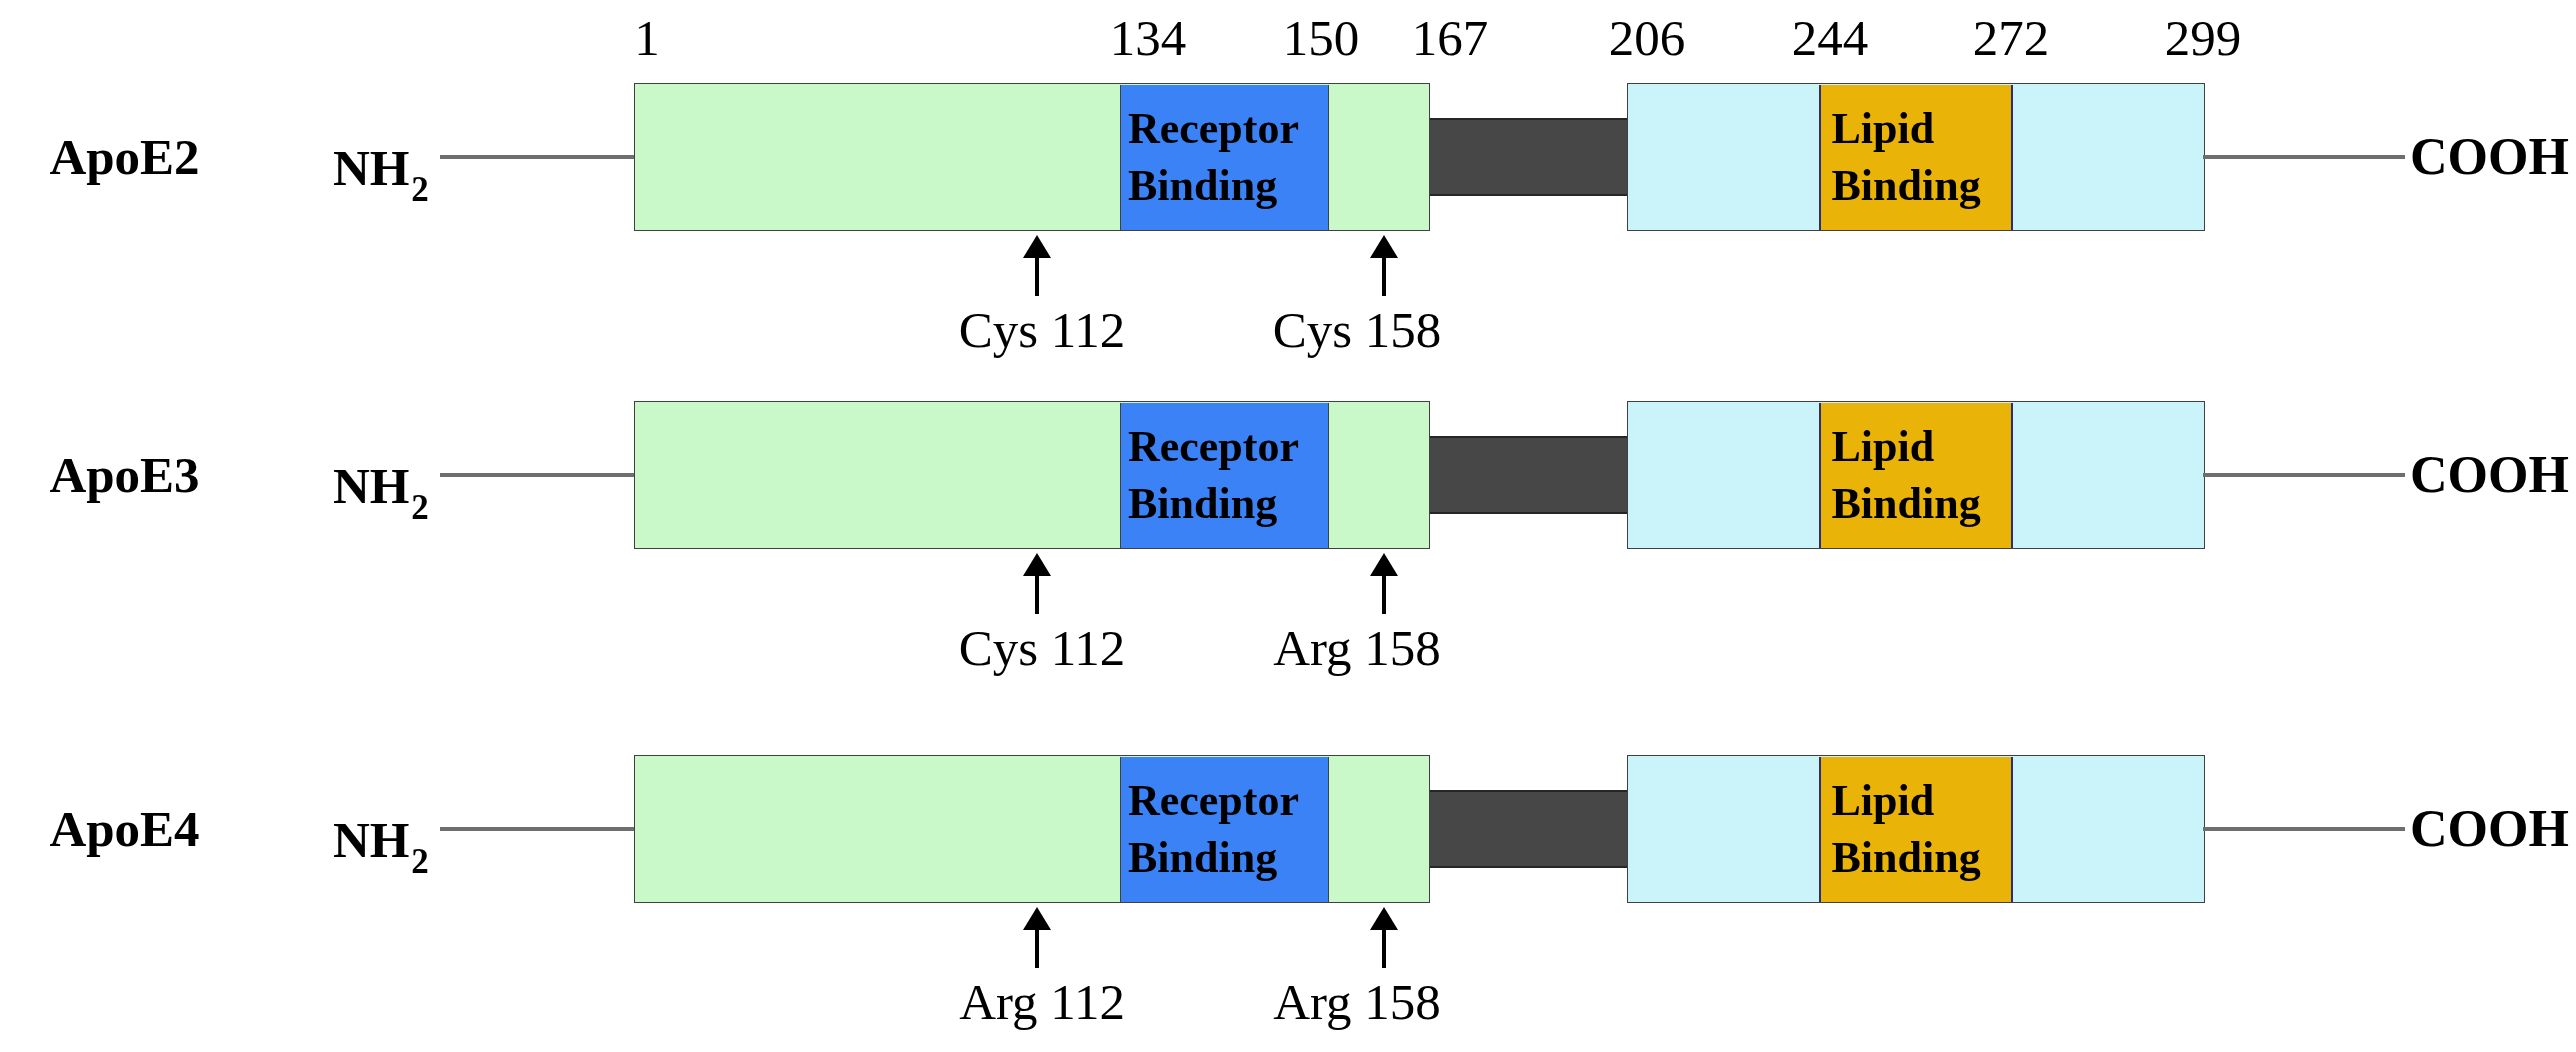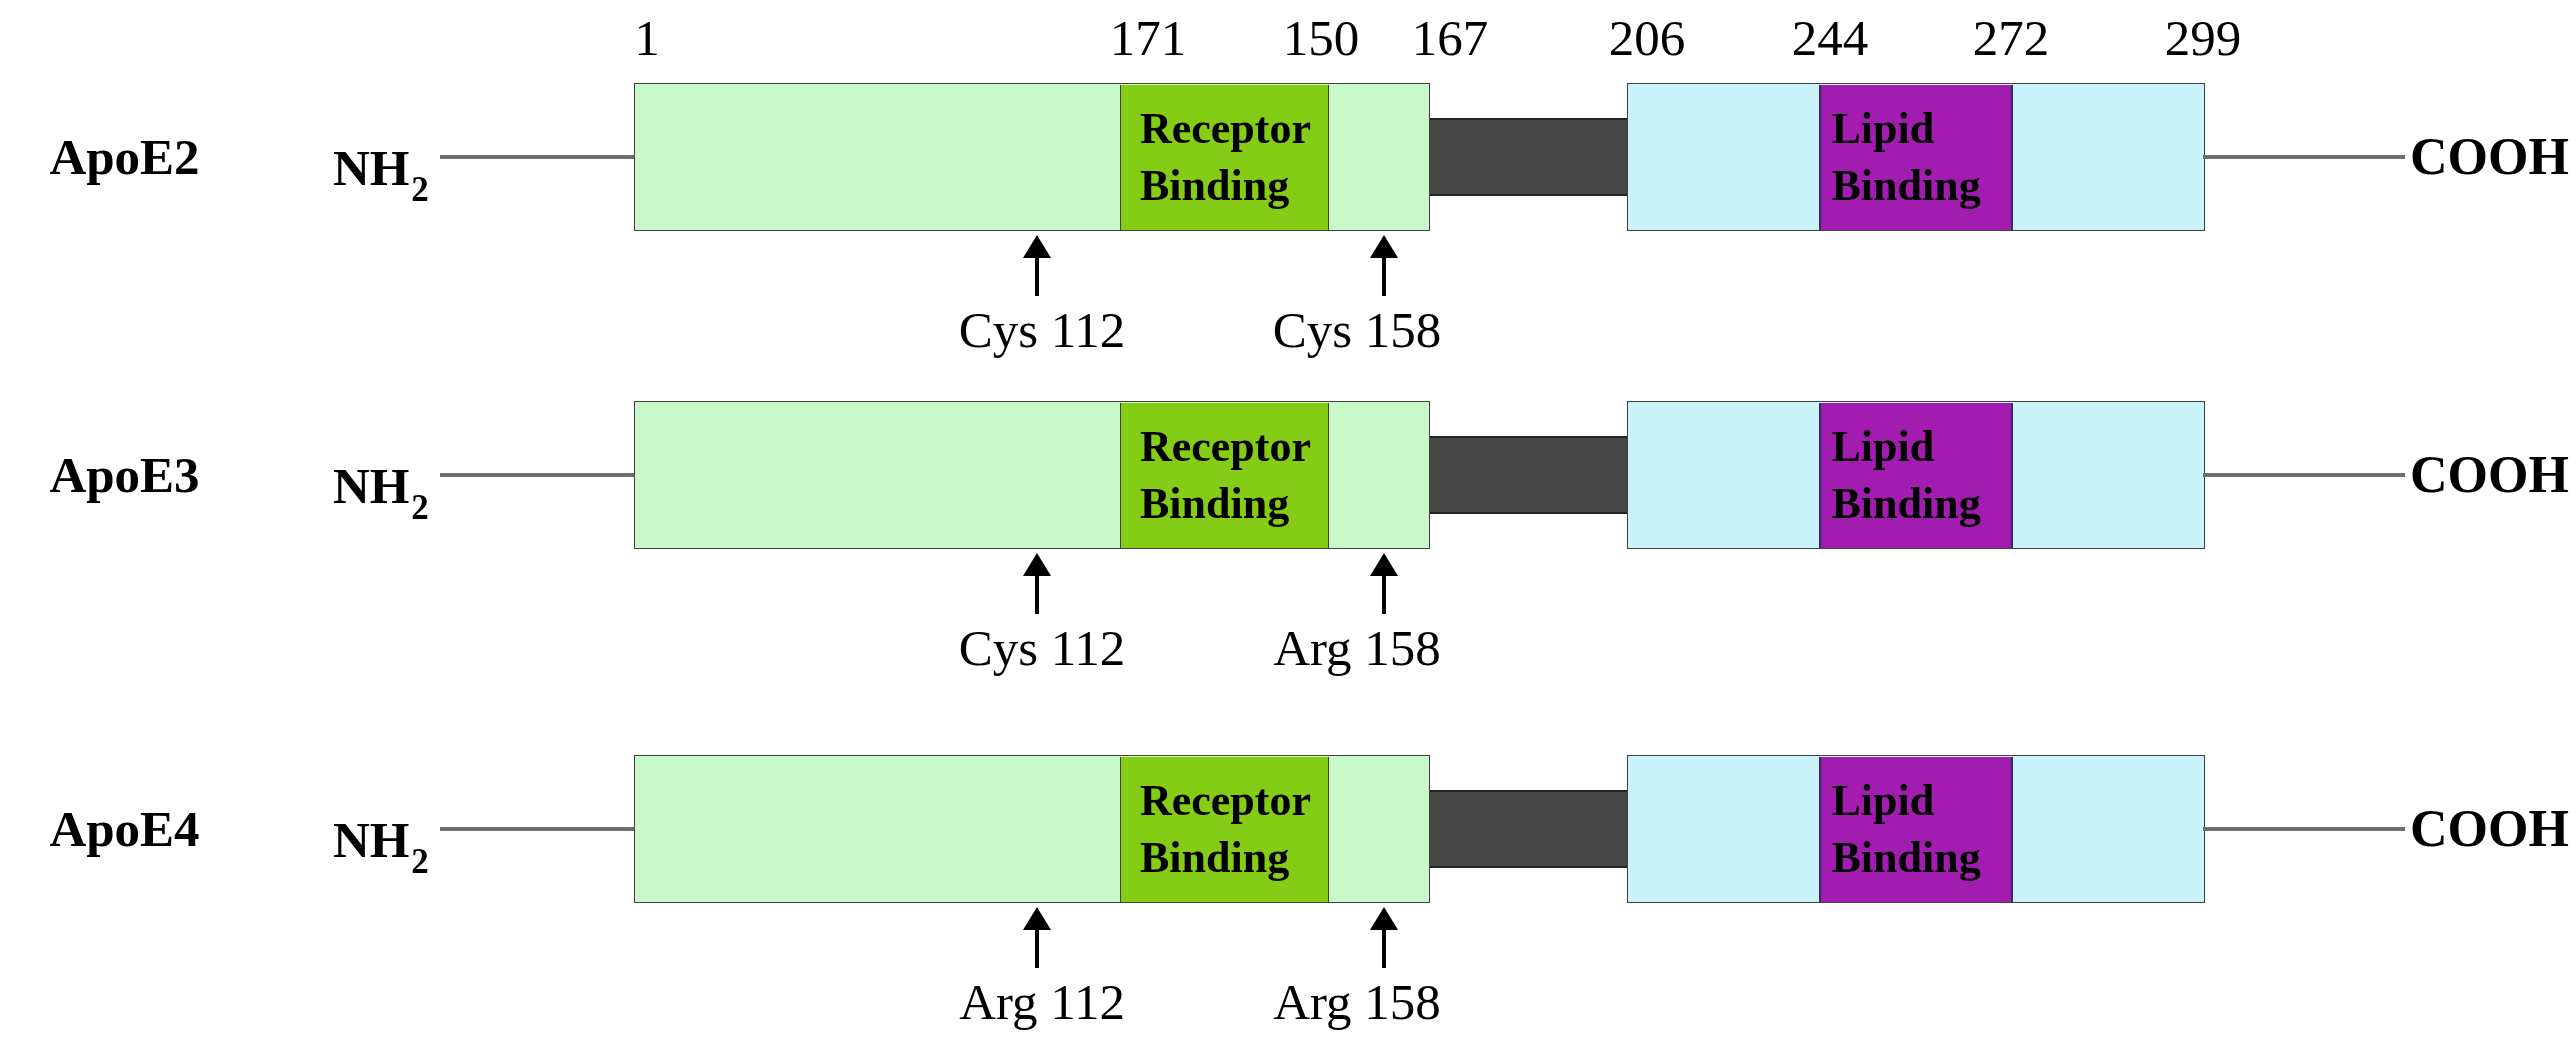--- a/index.html
+++ b/index.html
@@ -32,27 +32,27 @@
 
   .n-line{position:absolute;left:440px;top:72px;width:195px;height:3.5px;background:#6e6e6e;}
   .c-line{position:absolute;left:2203px;top:72px;width:202px;height:3.5px;background:#6e6e6e;}
 
   .connector{position:absolute;left:1426px;top:35px;width:205px;height:78px;
     background:#474747;border:2.6px solid #262626;}
 
   .box-green{position:absolute;left:634px;top:0;width:796px;height:148px;
     background:#caf9c9;border:1.7px solid #404040;}
   .box-salmon{position:absolute;left:1120px;top:1.7px;width:209px;height:145px;
-    background:#84cc16;border-left:1.7px solid #404040;border-right:1.7px solid #404040;
+    background:#3b82f6;border-left:1.7px solid #404040;border-right:1.7px solid #404040;
     display:flex;flex-direction:column;justify-content:center;
-    padding-left:19px;font-weight:bold;font-size:44px;line-height:1.3;}
+    padding-left:7px;font-weight:bold;font-size:44px;line-height:1.3;}
   .box-blue{position:absolute;left:1627px;top:0;width:578px;height:148px;
     background:#cbf3fa;border:1.7px solid #404040;}
   .box-purple{position:absolute;left:1819px;top:1.7px;width:194px;height:145px;
-    background:#a21caf;border-left:2.6px solid #2f2f6f;border-right:2.6px solid #2f2f6f;
+    background:#eab308;border-left:2.6px solid #2f2f6f;border-right:2.6px solid #2f2f6f;
     display:flex;flex-direction:column;justify-content:center;
     padding-left:10.5px;font-weight:bold;font-size:44px;line-height:1.3;}
 
   
   .arrow{position:absolute;width:28px;height:61px;top:152px;}
   .arrow .head{position:absolute;left:0;top:0;width:0;height:0;
     border-left:14px solid transparent;border-right:14px solid transparent;
     border-bottom:23.5px solid #000;}
   .arrow .stem{position:absolute;left:12.2px;top:21px;width:3.5px;height:40px;background:#000;}
   .arrow112{left:1023px;} .arrow158{left:1370px;}
@@ -61,21 +61,21 @@
     font-weight:normal;font-size:51px;line-height:58px;}
   .site112{left:898px;} .site158{left:1213px;}
 </style>
 </head>
 <body>
 
 <div id="canvas">
 
   <div class="scale">
     <span class="s0">1</span>
-    <span class="s1">171</span>
+    <span class="s1">134</span>
     <span class="s2">150</span>
     <span class="s3">167</span>
     <span class="s4">206</span>
     <span class="s5">244</span>
     <span class="s6">272</span>
     <span class="s7">299</span>
   </div>
 
   <div class="row" id="row0">
     <div class="iso-label">ApoE2</div>

